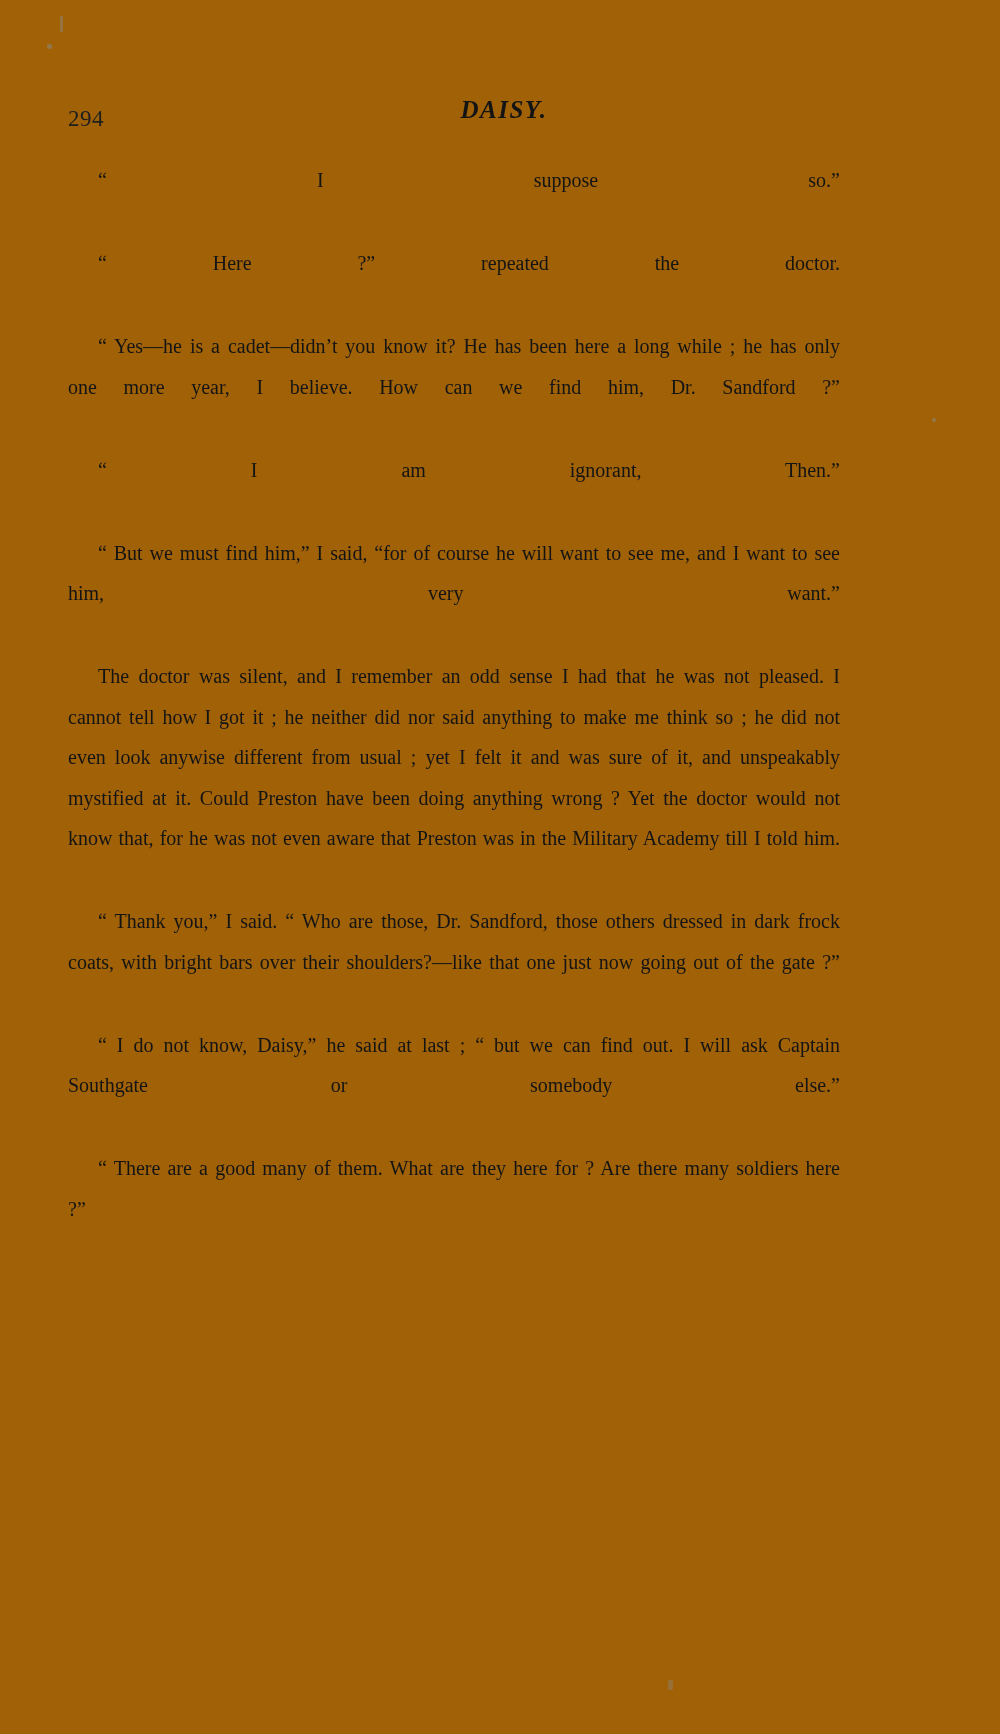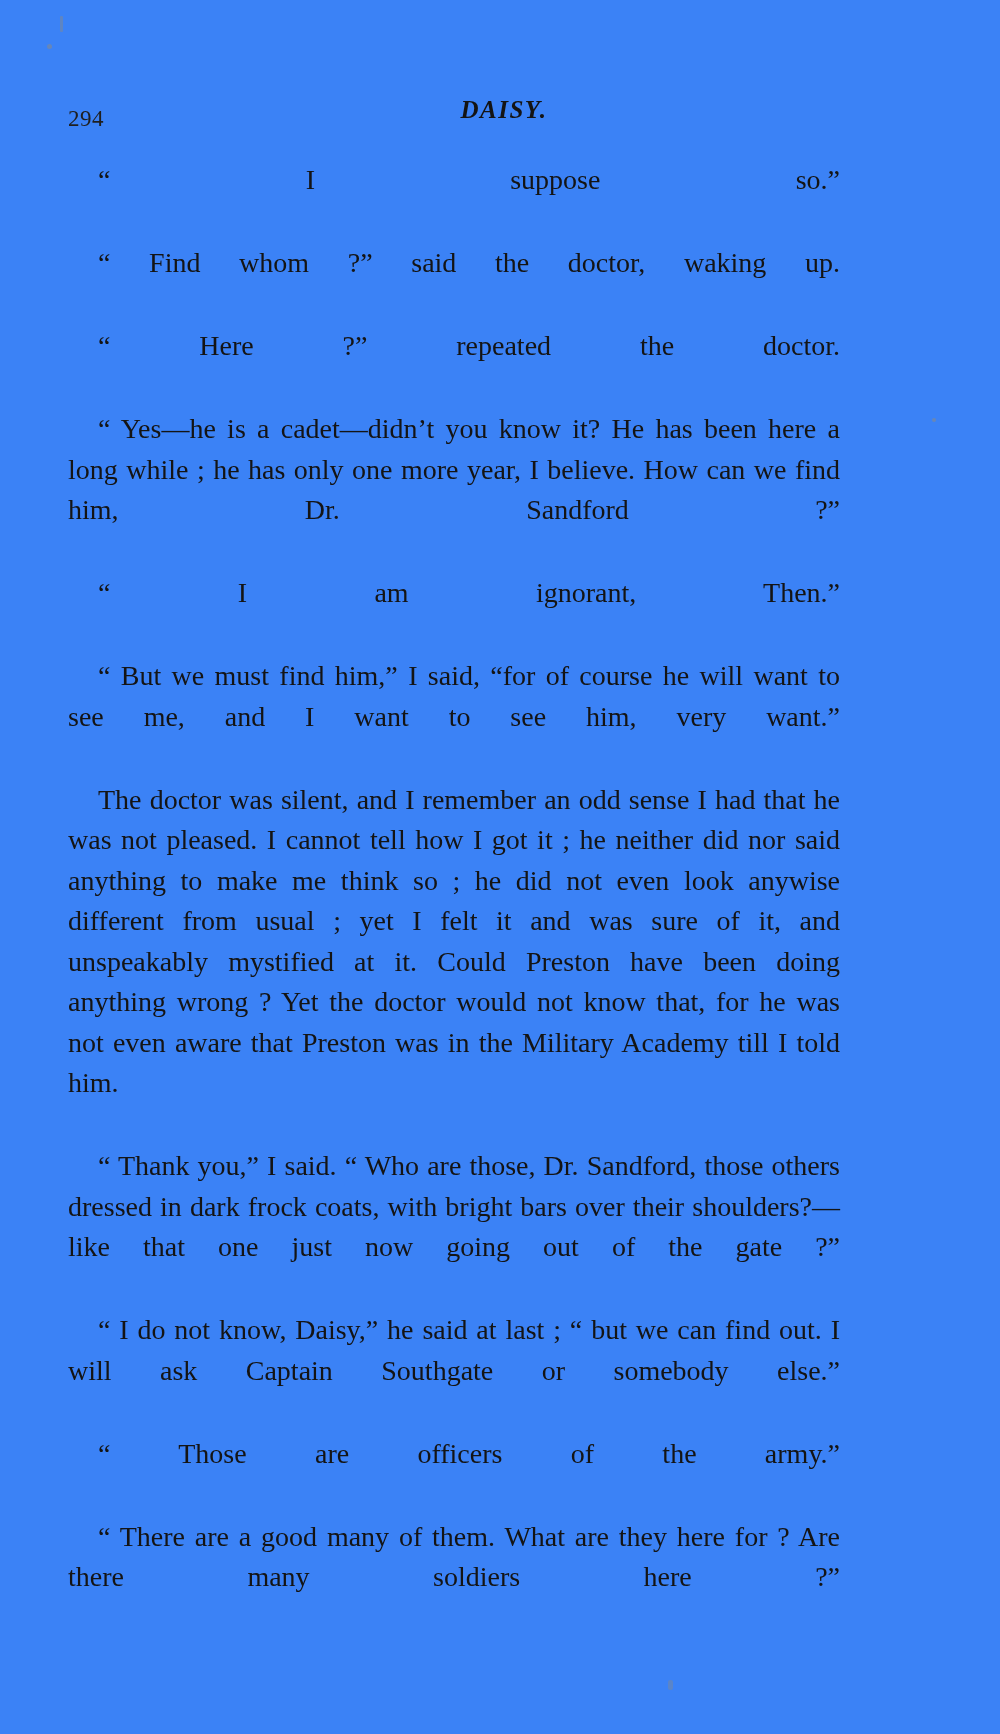--- a/index.html
+++ b/index.html
@@ -11,21 +11,21 @@
     width: 1000px;
     height: 1734px;
     position: relative;
     font-family: "Liberation Serif", serif;
     color: #1a1a1a;
     overflow: hidden;
   }
   .page {
     position: absolute;
     inset: 0;
-    background: #3b82f6;
+    background: #a16207;
   }
   
   .speck {
     position: absolute;
     background: #8a8a86;
     border-radius: 50%;
     opacity: .55;
   }
   .speck-1 { left: 60px;  top: 16px;  width: 3px; height: 16px; border-radius: 1px; opacity:.45;}
   .speck-2 { left: 47px;  top: 44px;  width: 5px; height: 5px; }
@@ -63,21 +63,21 @@
   }
 
   .body-text {
     position: absolute;
     left: 68px;
     top: 160px;
     width: 772px;
   }
   .para {
     margin: 0 0 2px 0;
-    font-size: 28px;
+    font-size: 20px;
     line-height: 40.5px;
     text-align: justify;
     text-justify: inter-word;
     text-indent: 30px;
     word-spacing: 1px;
     color: #141414;
   }
   .para:last-child { margin-bottom: 0; }
   
   .para::after {
@@ -96,26 +96,24 @@
   <div class="speck speck-3"></div>
   <div class="speck speck-4"></div>
 
   <div class="header">
     <div class="folio">294</div>
     <div class="running-head">DAISY.</div>
   </div>
 
   <div class="body-text">
     <p class="para">“ I suppose so.”</p>
-    <p class="para">“ Find whom ?” said the doctor, waking up.</p>
     <p class="para">“ Here ?” repeated the doctor.</p>
     <p class="para">“ Yes—he is a cadet—didn’t you know it?   He has been here a long while ; he has only one more year, I believe.   How can we find him, Dr. Sandford ?”</p>
     <p class="para">“ I am ignorant, Then.”</p>
     <p class="para">“ But we must find him,” I said, “for of course he will want to see me, and I want to see him, very want.”</p>
     <p class="para">The doctor was silent, and I remember an odd sense I had that he was not pleased.   I cannot tell how I got it ; he neither did nor said anything to make me think so ; he did not even look anywise different from usual ; yet I felt it and was sure of it, and unspeakably mystified at it.   Could Preston have been doing anything wrong ?   Yet the doctor would not know that, for he was not even aware that Preston was in the Military Academy till I told him.</p>
     <p class="para">“ Thank you,” I said.   “ Who are those, Dr. Sandford, those others dressed in dark frock coats, with bright bars over their shoulders?—like that one just now going out of the gate ?”</p>
     <p class="para">“ I do not know, Daisy,” he said at last ; “ but we can find out.   I will ask Captain Southgate or somebody else.”</p>
-    <p class="para">“ Those are officers of the army.”</p>
     <p class="para">“ There are a good many of them.   What are they here for ? Are there many soldiers here ?”</p>
 
   </div>
 
 </div>
 
 </body></html>

